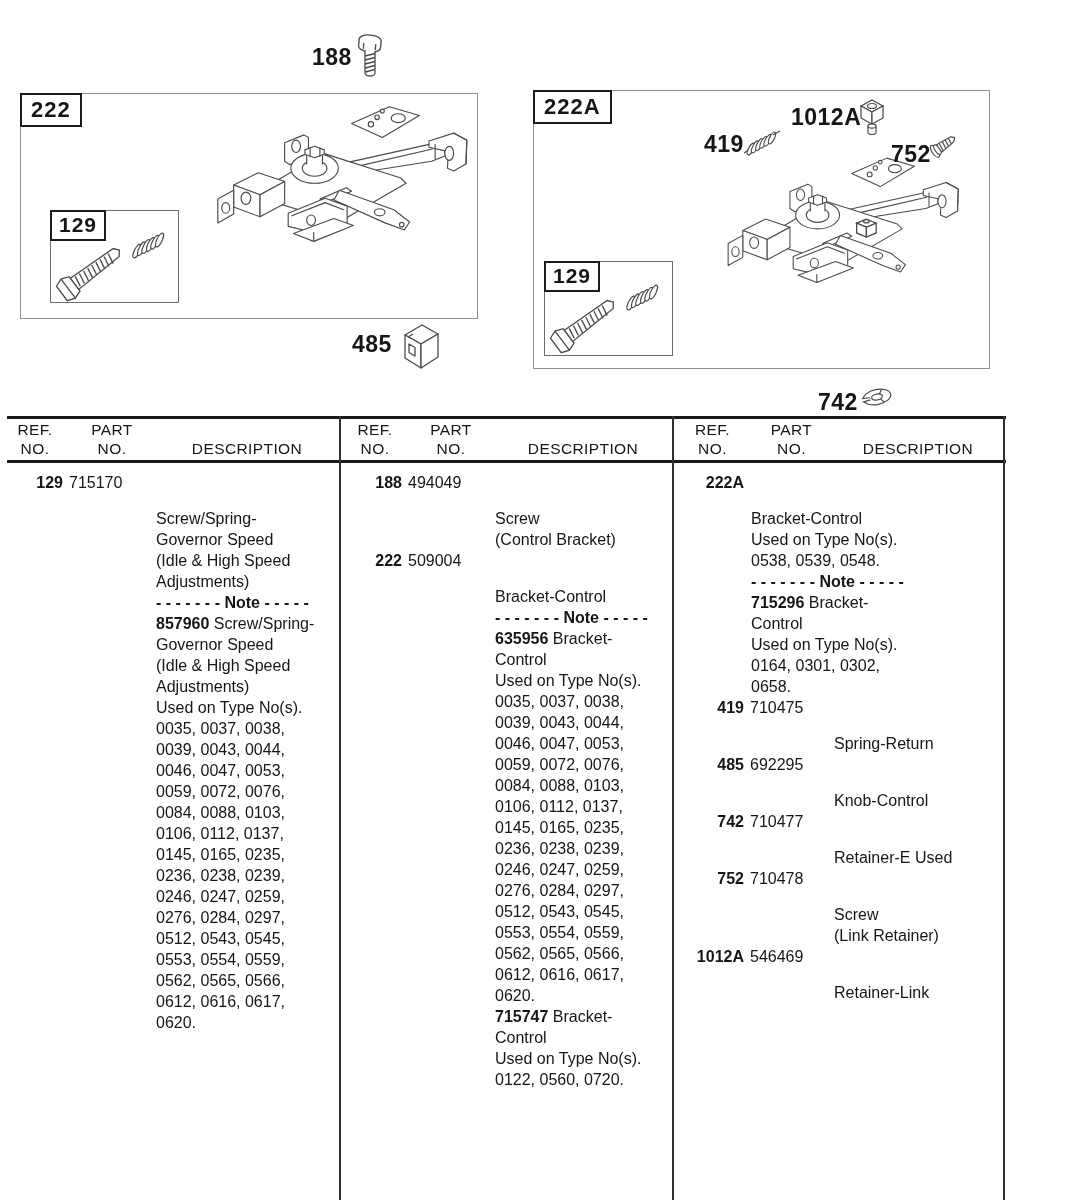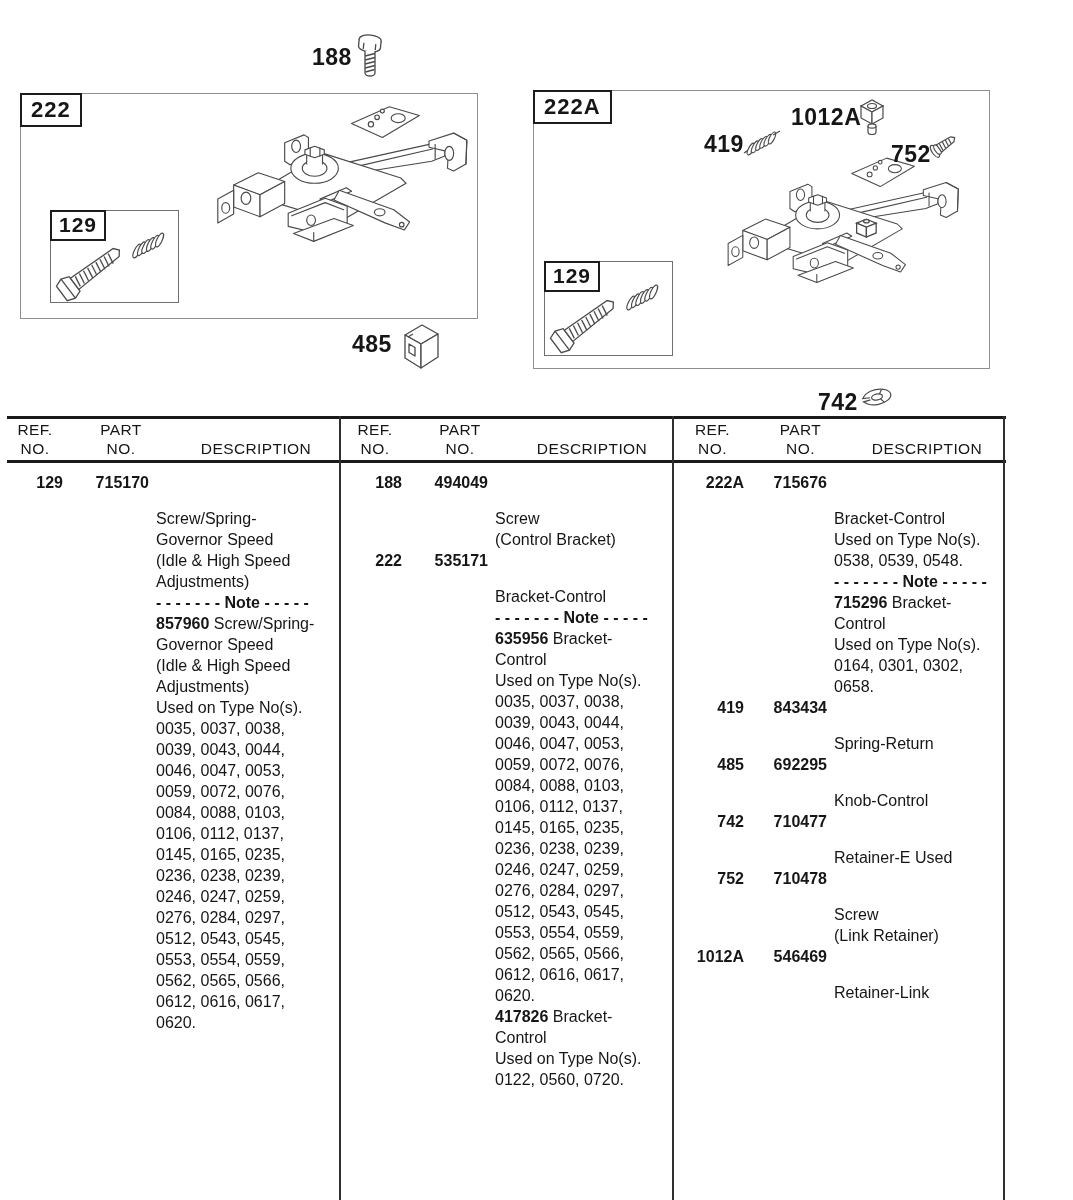--- a/index.html
+++ b/index.html
@@ -26,31 +26,31 @@
   .callout{
     position:absolute;font-weight:bold;font-size:23px;line-height:1;
     letter-spacing:0.5px;white-space:nowrap;
   }
   svg.lineart{display:block;}
   svg.lineart *{vector-effect:non-scaling-stroke;}
   
   .rule{position:absolute;background:#1a1a1a;height:3px;}
   .vline{position:absolute;background:#303030;width:2px;}
   .thead{
-    position:absolute;display:grid;column-gap:18px;
+    position:absolute;display:grid;column-gap:9px;
     font-size:15.5px;line-height:19px;letter-spacing:0.4px;text-align:center;
   }
   .thead .hc{display:flex;flex-direction:column;justify-content:flex-end;}
   .colwrap{position:absolute;font-size:16px;line-height:21px;}
   .entry{display:grid;column-gap:6px;}
   .c1 .entry,.c1.thead{grid-template-columns:56px 80px 1fr;}
   .c2 .entry,.c2.thead{grid-template-columns:54px 80px 1fr;}
   .c3 .entry,.c3.thead{grid-template-columns:63px 77px 1fr;}
   .entry .ref{text-align:right;font-weight:bold;}
-  .entry .part{text-align:right;font-weight:bold;}
+  .entry .part{text-align:left;font-weight:normal;}
   .entry .desc{padding-left:1px;margin-top:36px;}
   .dline{white-space:nowrap;}
   .b{font-weight:bold;}
 </style>
 </head>
 <body>
 
 <svg width="0" height="0" style="position:absolute" aria-hidden="true">
   <defs>
     <g id="bracket-assy" fill="#fff" stroke="#4a4a4a" stroke-width="1.3" stroke-linejoin="round" stroke-linecap="round">
@@ -342,21 +342,21 @@
     <div class="entry">
       <div class="ref">188</div>
       <div class="part">494049</div>
       <div class="desc">
         <div class="dline"><span>Screw</span></div>
         <div class="dline"><span>(Control Bracket)</span></div>
       </div>
     </div>
     <div class="entry">
       <div class="ref">222</div>
-      <div class="part">535171</div>
+      <div class="part">509004</div>
       <div class="desc">
         <div class="dline"><span>Bracket-Control</span></div>
         <div class="dline"><span class="b">- - - - - - - Note - - - - -</span></div>
         <div class="dline"><span class="b">635956</span><span> Bracket-</span></div>
         <div class="dline"><span>Control</span></div>
         <div class="dline"><span>Used on Type No(s).</span></div>
         <div class="dline"><span>0035, 0037, 0038,</span></div>
         <div class="dline"><span>0039, 0043, 0044,</span></div>
         <div class="dline"><span>0046, 0047, 0053,</span></div>
         <div class="dline"><span>0059, 0072, 0076,</span></div>
@@ -364,46 +364,45 @@
         <div class="dline"><span>0106, 0112, 0137,</span></div>
         <div class="dline"><span>0145, 0165, 0235,</span></div>
         <div class="dline"><span>0236, 0238, 0239,</span></div>
         <div class="dline"><span>0246, 0247, 0259,</span></div>
         <div class="dline"><span>0276, 0284, 0297,</span></div>
         <div class="dline"><span>0512, 0543, 0545,</span></div>
         <div class="dline"><span>0553, 0554, 0559,</span></div>
         <div class="dline"><span>0562, 0565, 0566,</span></div>
         <div class="dline"><span>0612, 0616, 0617,</span></div>
         <div class="dline"><span>0620.</span></div>
-        <div class="dline"><span class="b">417826</span><span> Bracket-</span></div>
+        <div class="dline"><span class="b">715747</span><span> Bracket-</span></div>
         <div class="dline"><span>Control</span></div>
         <div class="dline"><span>Used on Type No(s).</span></div>
         <div class="dline"><span>0122, 0560, 0720.</span></div>
       </div>
     </div>
   </div>
 <div class="colwrap c3" style="left:681px;top:472px;width:316px;">
     <div class="entry">
       <div class="ref">222A</div>
-      <div class="part">715676</div>
       <div class="desc">
         <div class="dline"><span>Bracket-Control</span></div>
         <div class="dline"><span>Used on Type No(s).</span></div>
         <div class="dline"><span>0538, 0539, 0548.</span></div>
         <div class="dline"><span class="b">- - - - - - - Note - - - - -</span></div>
         <div class="dline"><span class="b">715296</span><span> Bracket-</span></div>
         <div class="dline"><span>Control</span></div>
         <div class="dline"><span>Used on Type No(s).</span></div>
         <div class="dline"><span>0164, 0301, 0302,</span></div>
         <div class="dline"><span>0658.</span></div>
       </div>
     </div>
     <div class="entry">
       <div class="ref">419</div>
-      <div class="part">843434</div>
+      <div class="part">710475</div>
       <div class="desc">
         <div class="dline"><span>Spring-Return</span></div>
       </div>
     </div>
     <div class="entry">
       <div class="ref">485</div>
       <div class="part">692295</div>
       <div class="desc">
         <div class="dline"><span>Knob-Control</span></div>
       </div>

